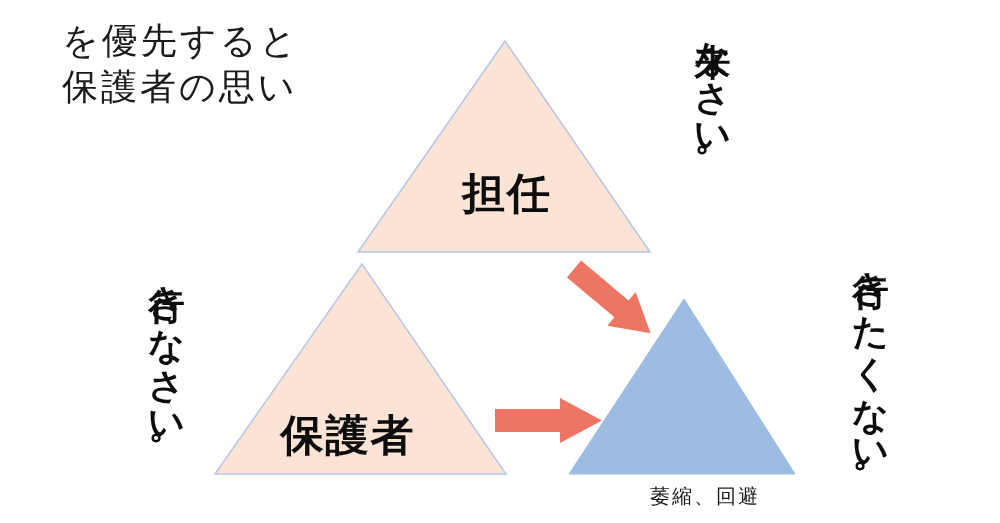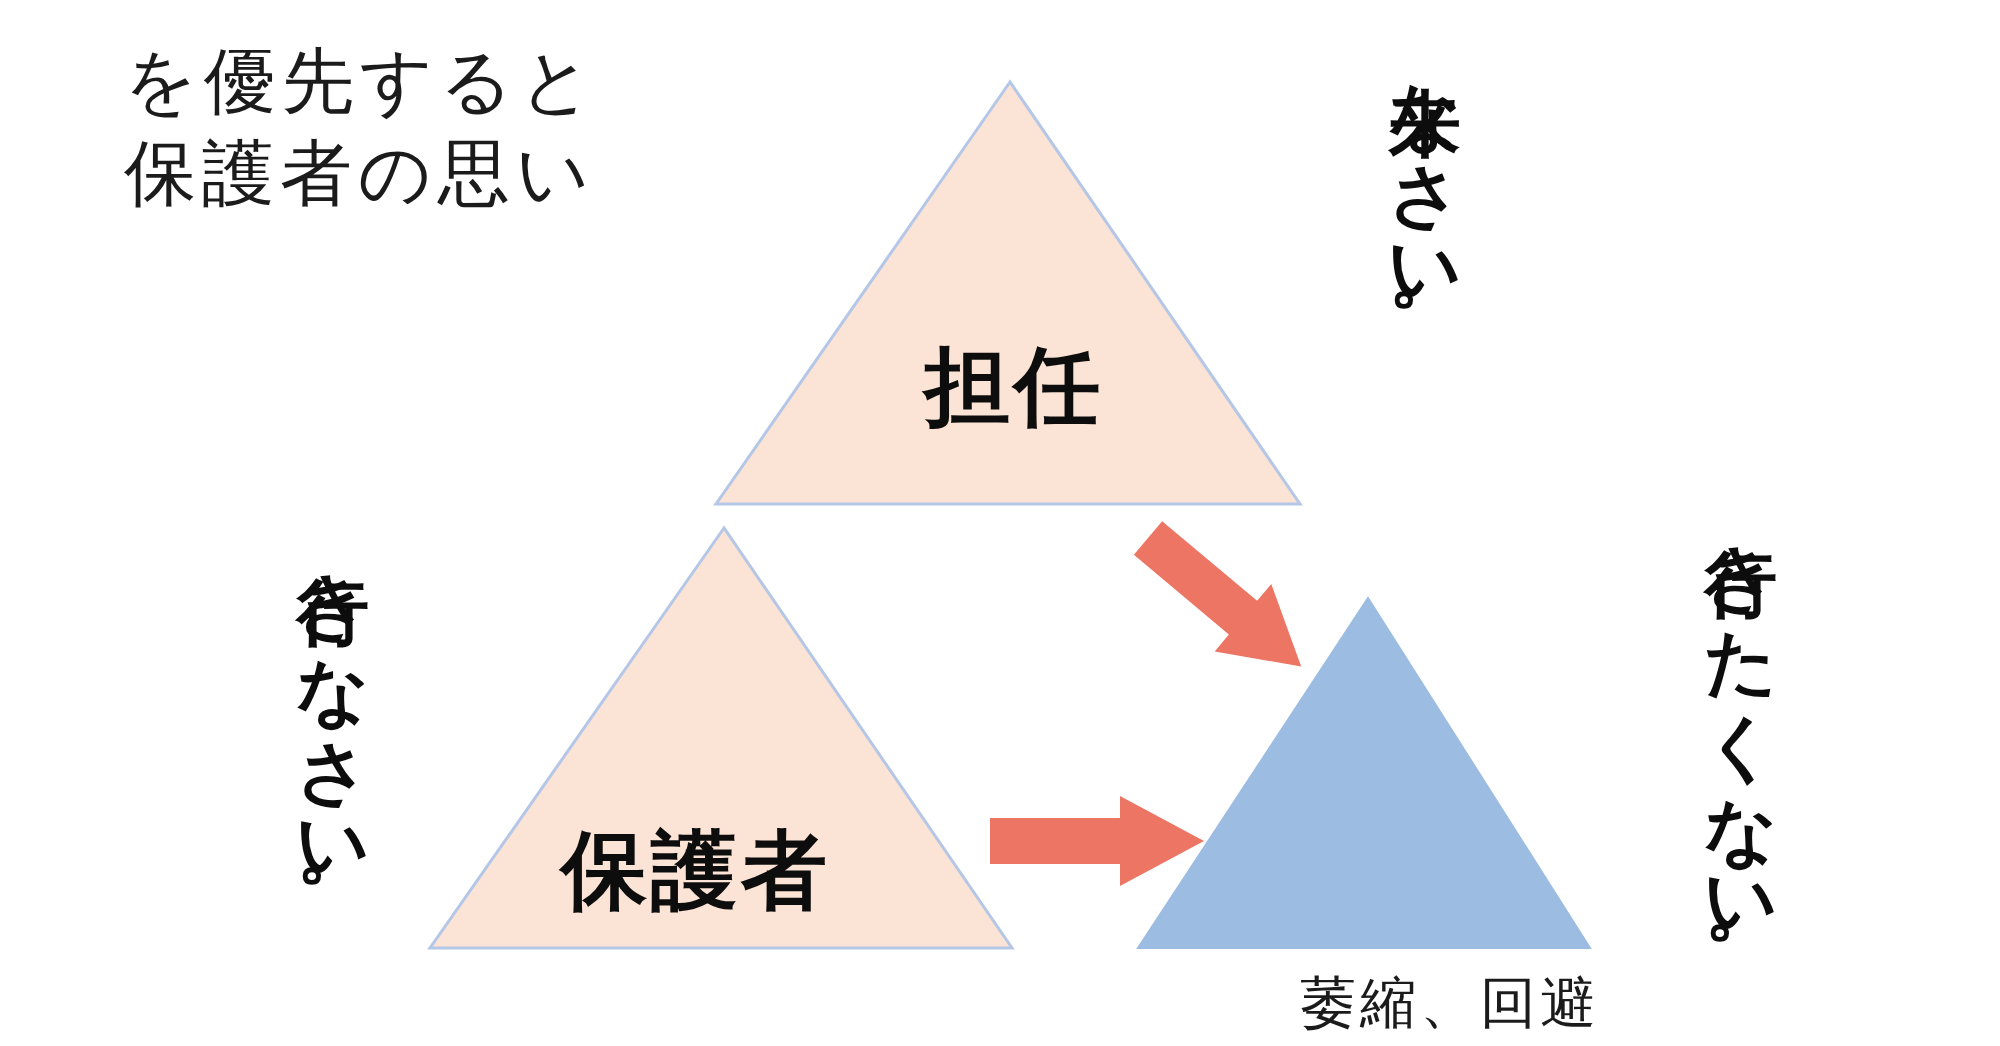--- a/index.html
+++ b/index.html
@@ -55,21 +55,21 @@
     line-height: 1.15;
     color: #0d0d0d;
   }
   .vtext-teacher-speech  { left: 692px; top: 14px;  }
   .vtext-guardian-speech { left: 146px; top: 260px; }
   .vtext-child-feeling   { left: 850px; top: 246px; }
   .caption {
     position: absolute;
     left: 650px;
     top: 483px;
-    font-size: 28px;
+    font-size: 20px;
     font-weight: 400;
     letter-spacing: 2px;
     color: #1b1b1b;
     white-space: nowrap;
   }
 </style>
 </head>
 <body>
 
 <div class="stage">

